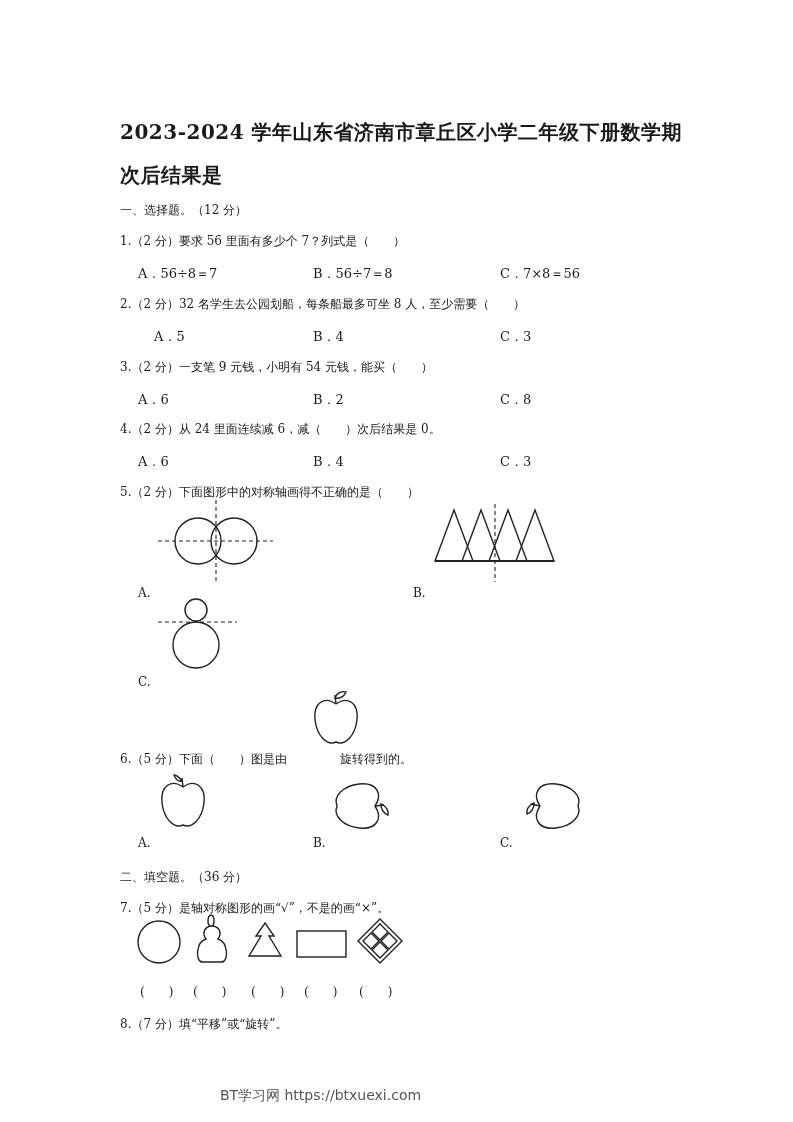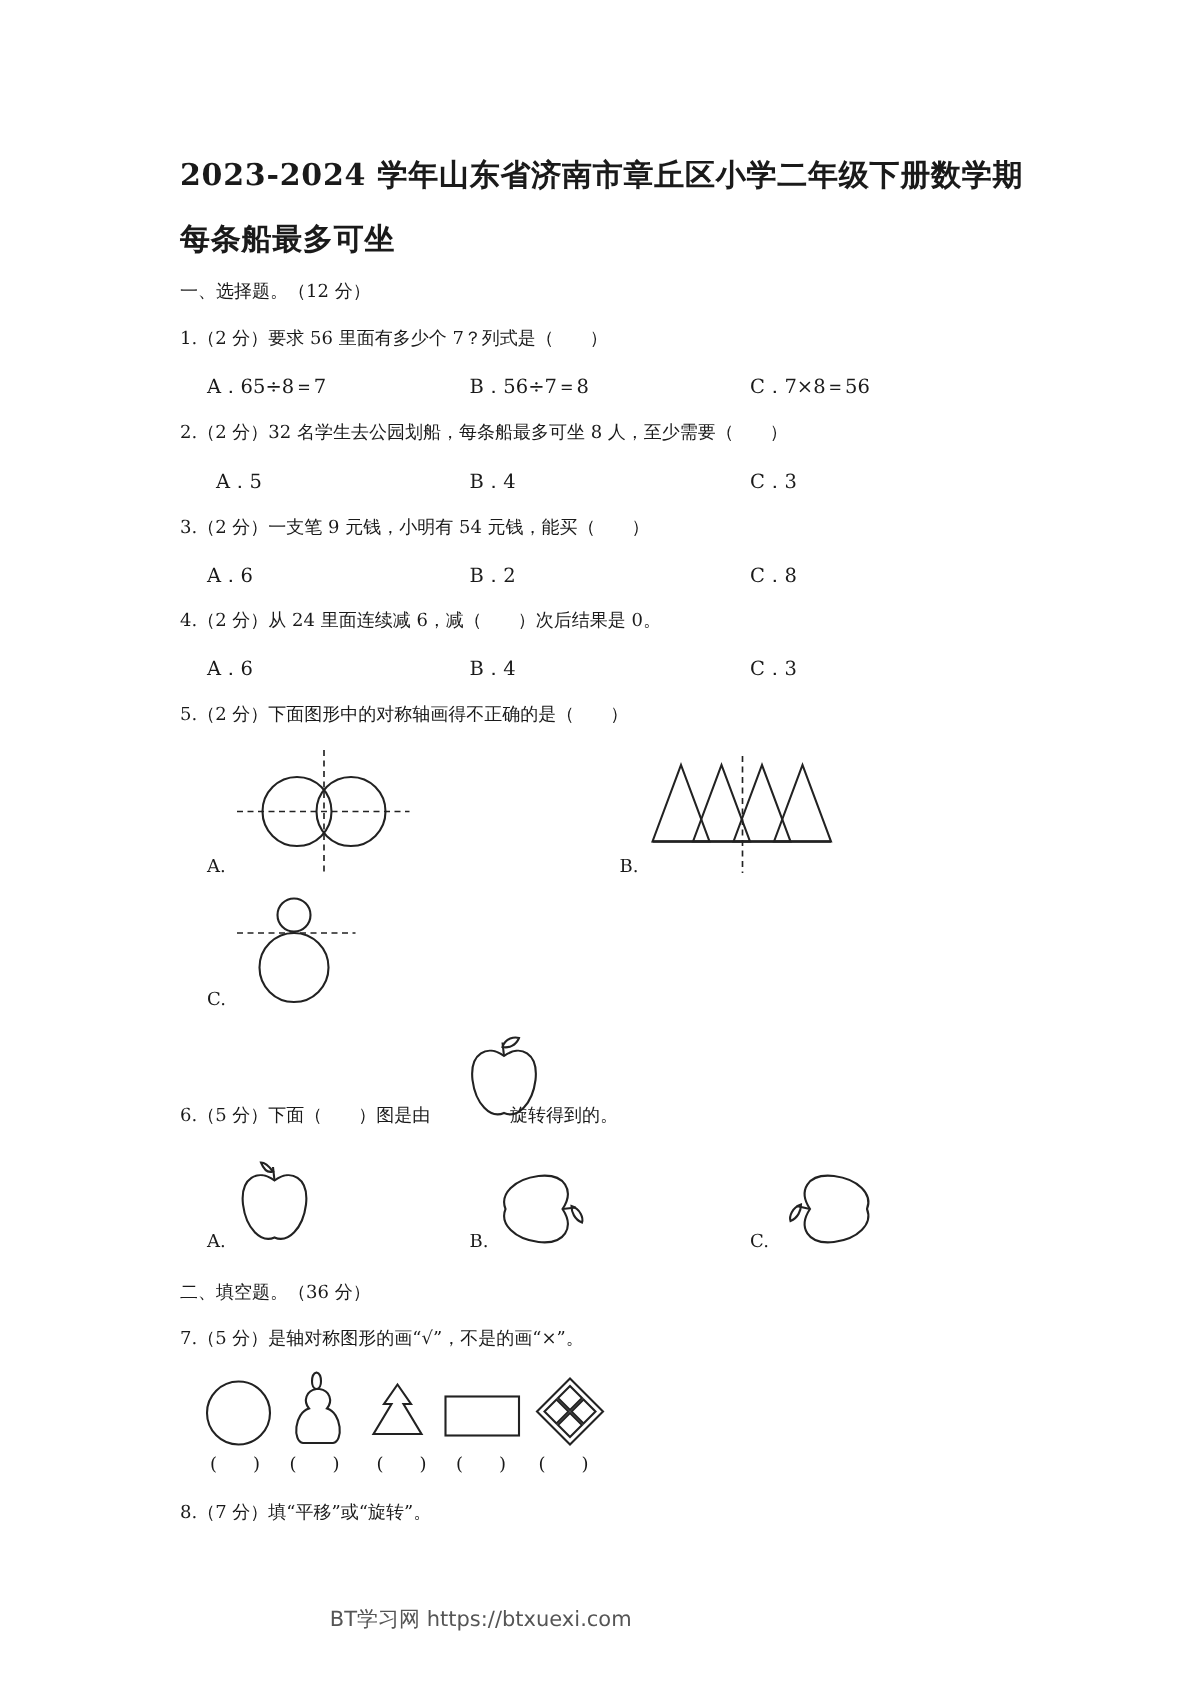--- a/index.html
+++ b/index.html
@@ -1,44 +1,44 @@
 <!DOCTYPE html>
 <html><head>
 <meta charset="utf-8">
 <style>
   html, body { margin: 0; padding: 0; background: #ffffff; }
   body { width: 793px; height: 1122px; position: relative; overflow: hidden;
          font-family: "DejaVu Serif", "Liberation Serif", serif; color: #1a1a1a; }
-  .abs { position: absolute; white-space: nowrap; }
+  .abs { position: absolute; white-space: nowrap; margin-top: 16px; }
   .title { left: 120px; font-size: 20px; font-weight: bold; letter-spacing: 0.5px; }
   .line { left: 120px; font-size: 12px; }
   .opt { font-size: 13px; }
   .figlabel { font-size: 12px; }
   .footer { left: 0; width: 641px; text-align: center; top: 1071px;
             font-family: "DejaVu Sans", "Liberation Sans", sans-serif; font-size: 14px; color: #555; }
   svg { position: absolute; overflow: visible; }
   svg * { fill: none; stroke: #222; stroke-width: 1.4; }
   .dash { stroke-dasharray: 4 3; stroke-width: 1.1; }
   .paren { font-size: 12px; }
 </style>
 </head>
 <body>
 
 <div class="abs title" style="top:103px">2023-2024 学年山东省济南市章丘区小学二年级下册数学期</div>
-<div class="abs title" style="top:146px">每条船最多可坐</div>
+<div class="abs title" style="top:146px">次后结果是</div>
 
 <div class="abs line" style="top:186px">一、选择题。（12 分）</div>
 
 <div class="abs line" style="top:217px">1.（2 分）要求 56 里面有多少个 7？列式是（　　）</div>
-<div class="abs opt" style="top:249px;left:138px">A．65÷8＝7</div>
+<div class="abs opt" style="top:249px;left:138px">A．56÷8＝7</div>
 <div class="abs opt" style="top:249px;left:313px">B．56÷7＝8</div>
 <div class="abs opt" style="top:249px;left:500px">C．7×8＝56</div>
 
 <div class="abs line" style="top:280px">2.（2 分）32 名学生去公园划船，每条船最多可坐 8 人，至少需要（　　）</div>
-<div class="abs opt" style="top:312px;left:144px">A．5</div>
+<div class="abs opt" style="top:312px;left:154px">A．5</div>
 <div class="abs opt" style="top:312px;left:313px">B．4</div>
 <div class="abs opt" style="top:312px;left:500px">C．3</div>
 
 <div class="abs line" style="top:343px">3.（2 分）一支笔 9 元钱，小明有 54 元钱，能买（　　）</div>
 <div class="abs opt" style="top:375px;left:138px">A．6</div>
 <div class="abs opt" style="top:375px;left:313px">B．2</div>
 <div class="abs opt" style="top:375px;left:500px">C．8</div>
 
 <div class="abs line" style="top:405px">4.（2 分）从 24 里面连续减 6，减（　　）次后结果是 0。</div>
 <div class="abs opt" style="top:437px;left:138px">A．6</div>

